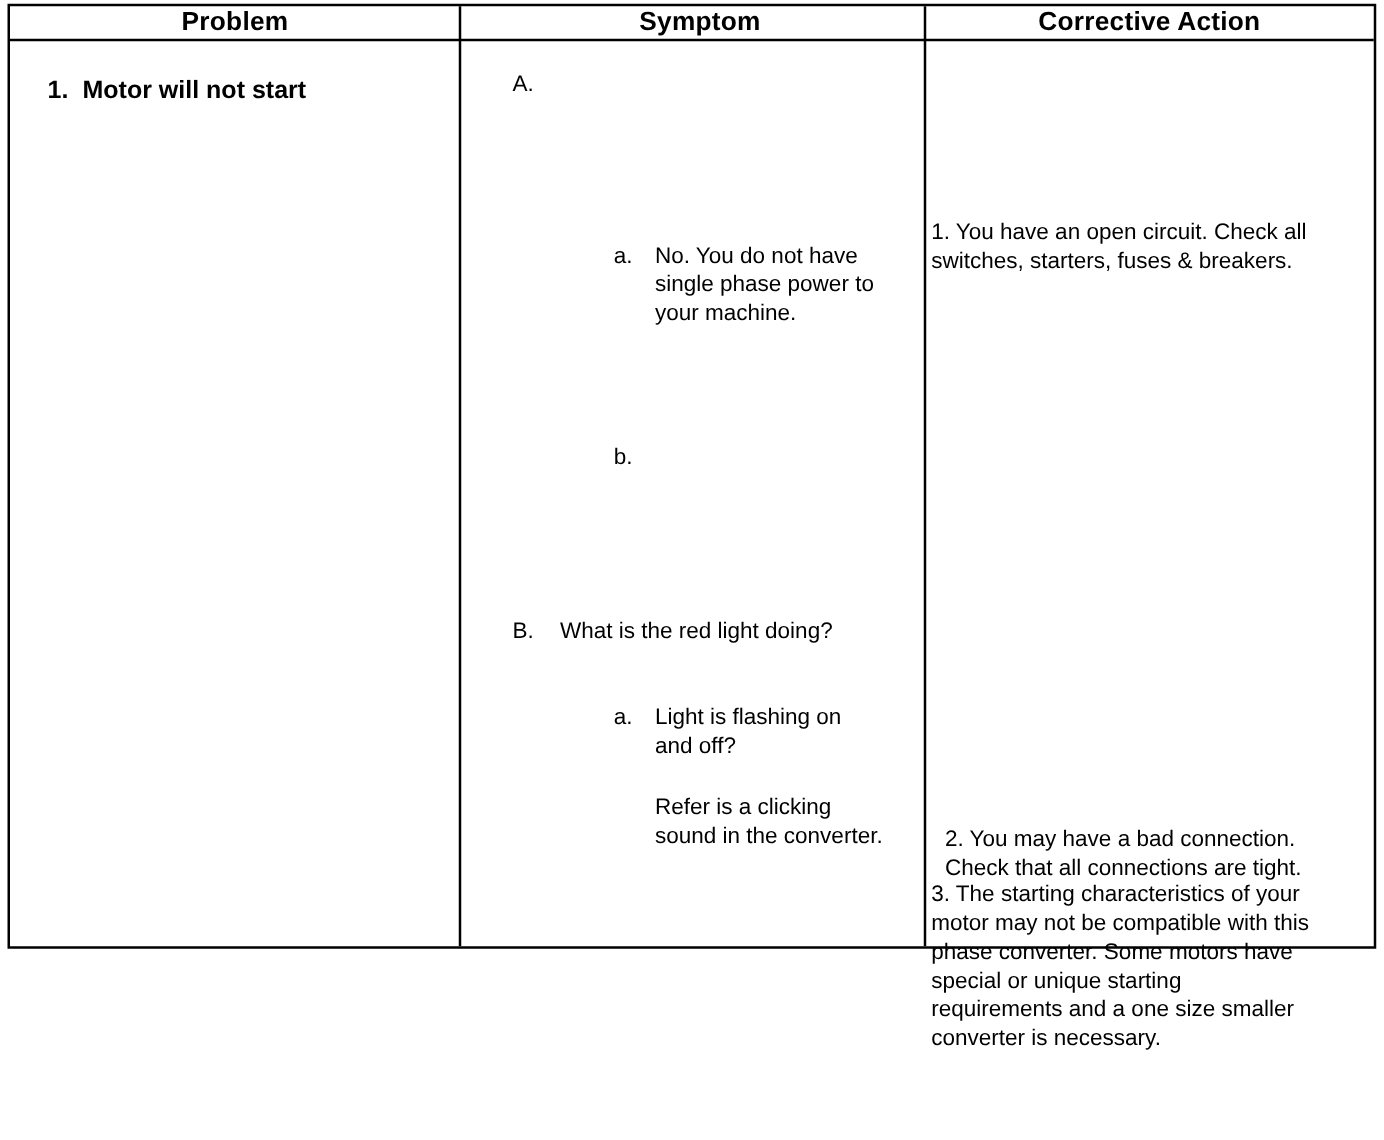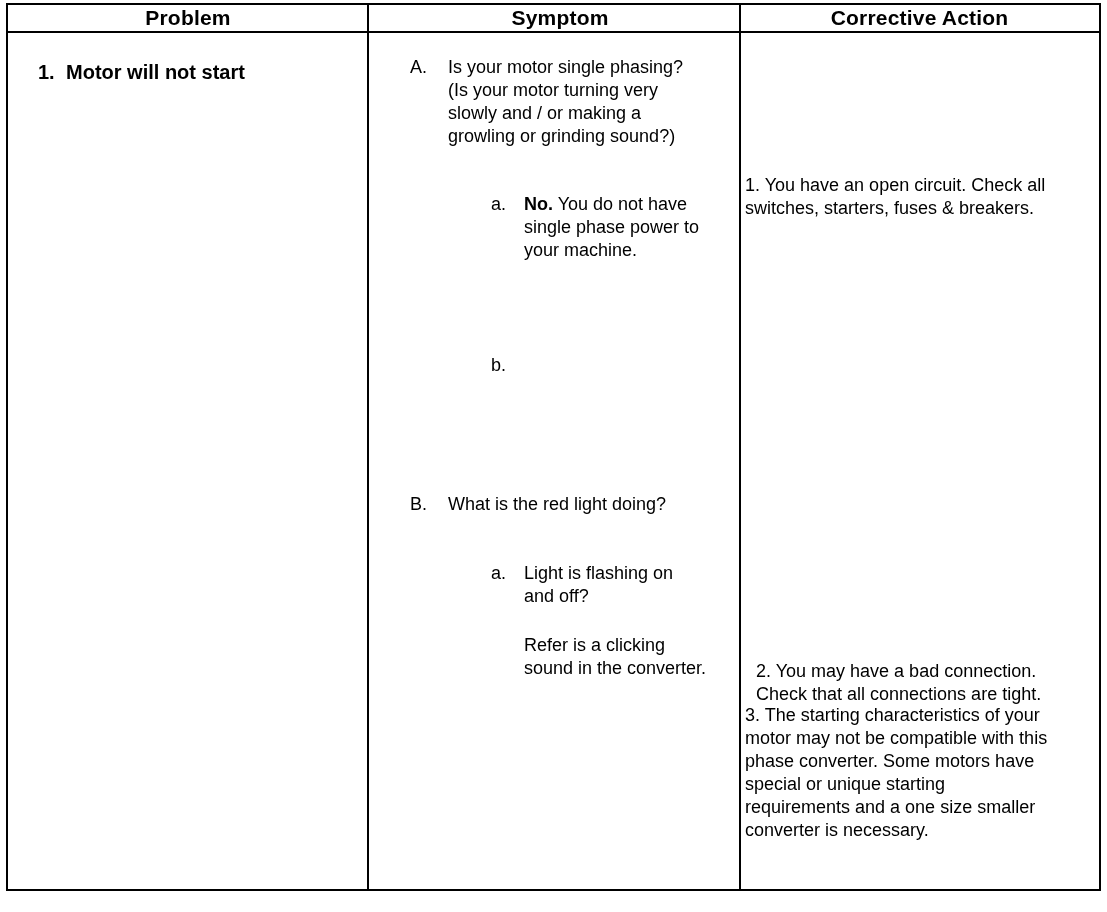--- a/index.html
+++ b/index.html
@@ -11,21 +11,21 @@
     background: #ffffff;
     font-family: "Liberation Sans", "DejaVu Sans", sans-serif;
     color: #000000;
     overflow: hidden;
   }
   .table-frame {
     position: absolute;
     left: 6px;
     top: 3px;
     width: 1095px;
-    height: 888px;
+    height: 756px;
     border: 2px solid #000000;
   }
   .header-row {
     position: absolute;
     left: 0; top: 0;
     width: 100%;
     height: 28px;
     border-bottom: 2px solid #000000;
     display: flex;
   }
@@ -78,21 +78,21 @@
   .sub .marker { width: 33px; }
   .sym-note { left: 516px; top: 629px; width: 215px; }
 
   .corr { left: 737px; width: 352px; }
   .corr-a1 { top: 169px; }
   .corr-a2 { top: 239px; }
   .corr-b1 { top: 536px; }
   .corr-b2 { top: 655px; margin-left: 11px; }
   .corr-b3 { top: 699px; }
 
-  .b { font-weight: bold; }
+  .b { font-weight: normal; }
 </style>
 </head>
 <body>
 
 <div class="page">
   <div class="table-frame">
 
     <div class="vline vline-1"></div>
     <div class="vline vline-2"></div>
 
@@ -102,24 +102,20 @@
       <div class="header-cell hc-corrective">Corrective Action</div>
     </div>
 
     <div class="block problem-title row-flex">
       <span class="marker">1.</span>
       <span class="txt">Motor will not start</span>
     </div>
 
     <div class="block sym-A row-flex">
       <span class="marker">A.</span>
-      <span class="txt">Is your motor single phasing?
-(Is your motor turning very
-slowly and / or making a
-growling or grinding sound?)</span>
     </div>
 
     <div class="block sym-Aa row-flex sub">
       <span class="marker">a.</span>
       <span class="txt"><span class="b">No.</span><span> You do not have
 single phase power to
 your machine.</span></span>
     </div>
 
     <div class="block sym-Ab row-flex sub">

